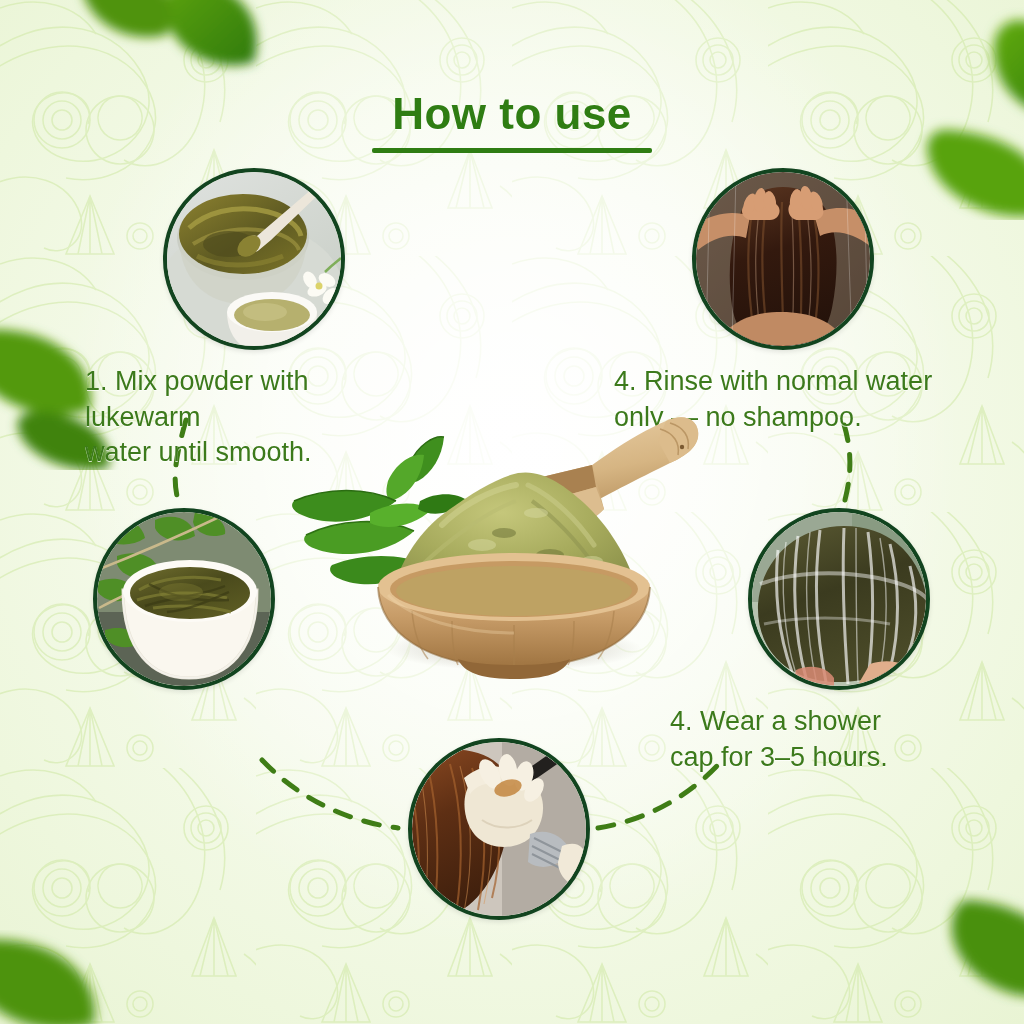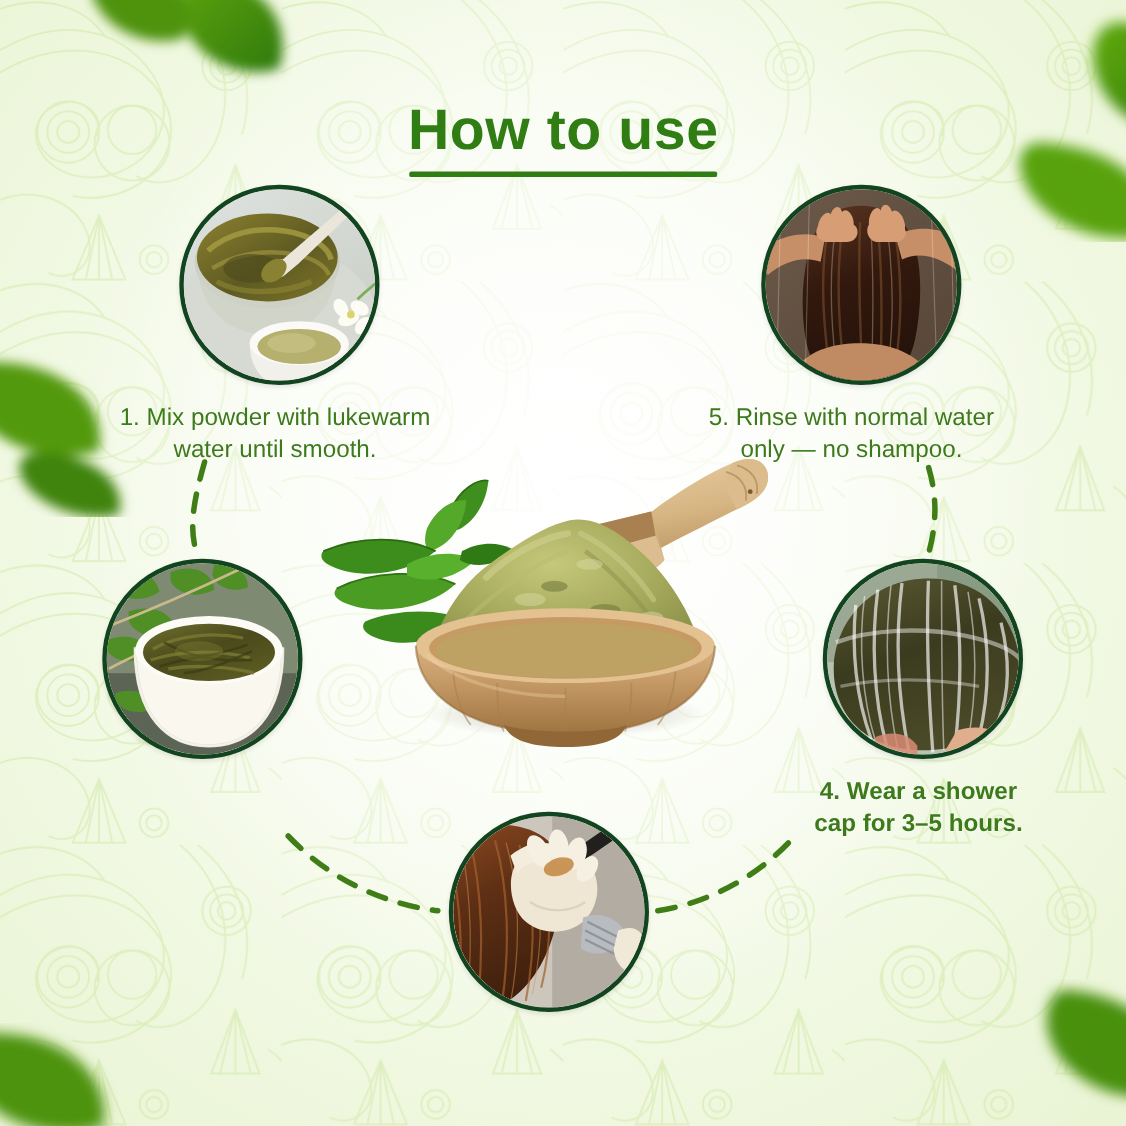--- a/index.html
+++ b/index.html
@@ -27,55 +27,55 @@
   }
   
   .leafdeco{position:absolute;pointer-events:none;}
   .leafdeco svg{display:block;}
 
   
   .title-wrap{
     position:absolute;left:0;right:0;top:92px;text-align:center;
   }
   .title{
-    font-size:52px;font-weight:bold;color:#2f7d13;letter-spacing:.5px;
+    font-size:44px;font-weight:bold;color:#2f7d13;letter-spacing:.5px;
     line-height:1;display:inline-block;
     text-shadow:0 1px 0 rgba(255,255,255,.9);
   }
   .title-rule{
     width:280px;height:5px;background:#2f7d13;border-radius:2px;
     margin:12px auto 0;
   }
 
   
   .step{position:absolute;}
   .circle{
     width:174px;height:174px;border-radius:50%;
     border:4px solid #12441f;
     overflow:hidden;position:relative;
     box-shadow:0 2px 5px rgba(0,0,0,.10);
     background:#dfe6d6;
   }
   .circle svg{display:block;width:100%;height:100%;}
   .caption{
-    margin-top:14px;text-align:center;
-    color:#3c7a1b;font-size:22px;line-height:1.32;
+    margin-top:14px;
+    color:#3c7a1b;font-size:27px;line-height:1.32;
     width:330px;
     text-shadow:0 1px 0 rgba(255,255,255,.75);
   }
 
   
   #step1{left:163px;top:168px;}
   #step1 .caption{margin-left:-78px;}
   #step5{left:692px;top:168px;}
   #step5 .caption{margin-left:-78px;width:320px;}
   #step2{left:93px;top:508px;}
   #step2 .caption{margin-left:-78px;width:330px;}
   #step4{left:748px;top:508px;}
-  #step4 .caption{margin-left:-78px;width:330px;font-weight:bold;}
+  #step4 .caption{margin-left:-78px;width:330px;}
   #step3{left:408px;top:738px;}
   #step3 .caption{margin-left:-78px;width:330px;}
 
   
   .hero{position:absolute;left:292px;top:405px;width:440px;height:275px;}
   .hero svg{display:block;}
 
   
   .connectors{position:absolute;inset:0;pointer-events:none;}
 
@@ -313,21 +313,21 @@
           <g stroke="#ffffff" stroke-width="1" opacity=".25">
             <path d="M14,0 L10,174"></path>
               <path d="M40,0 L36,174"></path>
               <path d="M150,0 L156,174"></path>
               <path d="M168,0 L172,174"></path>
           </g>
         </g>
       </svg>
     </div>
     <div class="caption">
-      <span style="white-space:pre-line">5. Rinse with normal water
+      <span style="white-space:pre-line">4. Rinse with normal water
 only — no shampoo.</span>
     </div>
   </div>
 
   <div class="step" id="step2">
     <div class="circle">
       <svg viewBox="0 0 174 174">
         <defs>
           <clipPath id="c2">
               <circle cx="87" cy="87" r="87"></circle>

